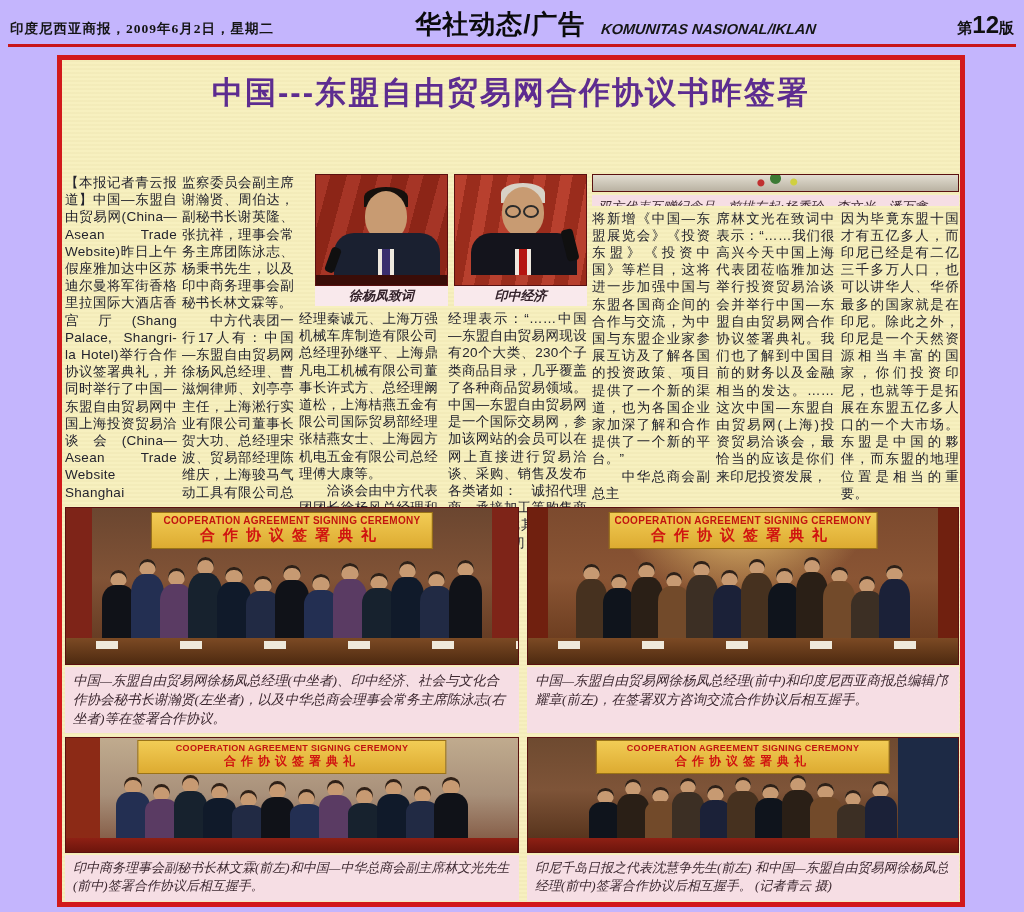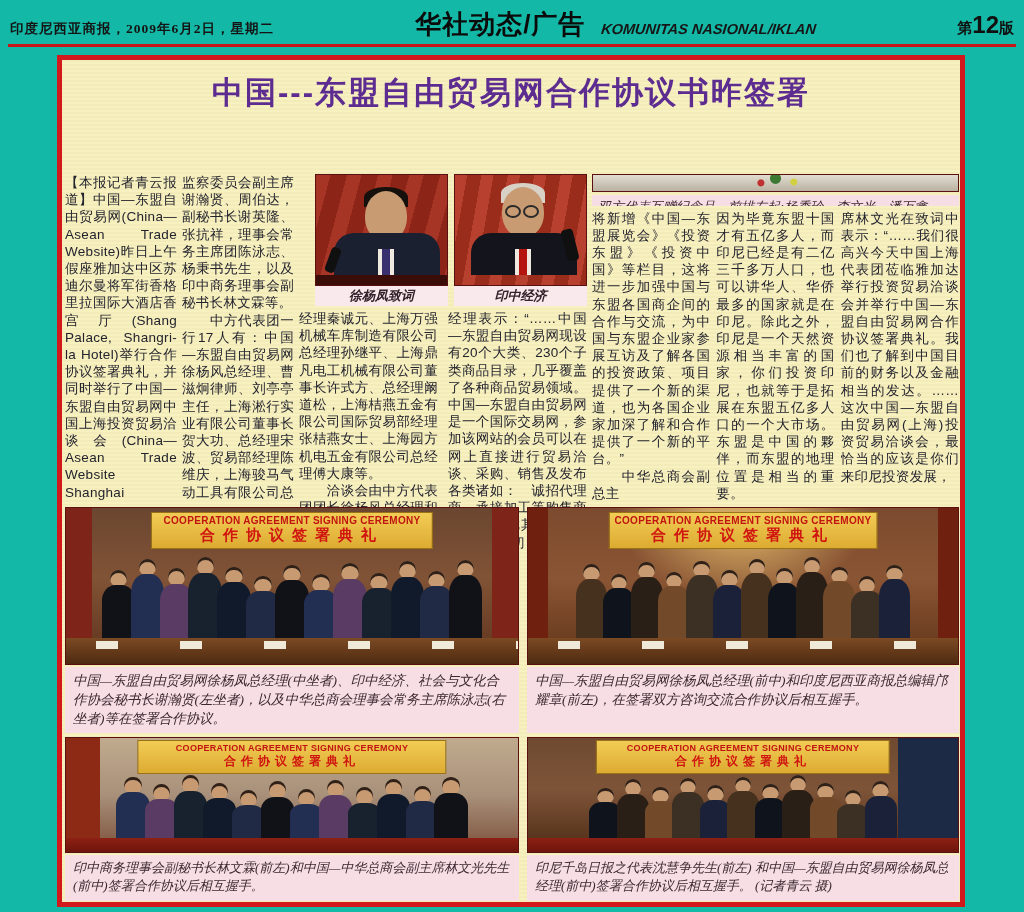--- a/index.html
+++ b/index.html
@@ -1,16 +1,16 @@
 <!DOCTYPE html>
 <html><head>
 <meta charset="utf-8">
 <style>
   html,body{margin:0;padding:0;background:#e8e6dd;}
-  .page{position:relative;width:1024px;height:912px;background:#14b8a6;overflow:hidden;
+  .page{position:relative;width:1024px;height:912px;background:#c4b5fd;overflow:hidden;
         font-family:"Liberation Sans","DejaVu Sans",sans-serif;}
 
   
   .masthead{position:absolute;top:4px;left:10px;right:10px;height:38px;
             display:flex;align-items:flex-end;justify-content:space-between;}
   .mh-left{font-family:"Liberation Serif","DejaVu Serif",serif;font-weight:bold;
            font-size:13.5px;color:#141414;padding-bottom:4px;letter-spacing:1px;}
   .mh-center{display:flex;align-items:flex-end;gap:16px;}
   .mh-cn{font-size:26px;font-weight:900;color:#0b0b0b;letter-spacing:1px;}
   .mh-latin{font-style:italic;font-weight:bold;font-size:14.5px;color:#161616;padding-bottom:5px;transform:skewX(-6deg);}
@@ -230,22 +230,22 @@
               <div class="person" style="height: 84%;">
                 <div class="p-body" style="background: rgb(27, 33, 56);"></div>
               </div>
             </div>
           <div class="gtable"></div>
         </div>
         <div class="gcap">双方代表互赠纪念品。前排左起:杨秀珍、李文光、潘万鑫、林文光、徐杨凤、郑年锦、周伯达。</div>
         <div class="righttext">
           <div class="txtcol">将新增《中国—东盟展览会》《投资东盟》《投资中国》等栏目，这将进一步加强中国与东盟各国商企间的合作与交流，为中国与东盟企业家参展互访及了解各国的投资政策、项目提供了一个新的渠道，也为各国企业家加深了解和合作提供了一个新的平台。”
 　　中华总商会副总主</div>
+          <div class="txtcol">席林文光在致词中表示：“……我们很高兴今天中国上海代表团莅临雅加达举行投资贸易洽谈会并举行中国—东盟自由贸易网合作协议签署典礼。我们也了解到中国目前的财务以及金融相当的发达。……这次中国—东盟自由贸易网(上海)投资贸易洽谈会，最恰当的应该是你们来印尼投资发展，</div>
           <div class="txtcol">因为毕竟东盟十国才有五亿多人，而印尼已经是有二亿三千多万人口，也可以讲华人、华侨最多的国家就是在印尼。除此之外，印尼是一个天然资源相当丰富的国家，你们投资印尼，也就等于是拓展在东盟五亿多人口的一个大市场。东盟是中国的夥伴，而东盟的地理位置是相当的重要。</div>
-          <div class="txtcol">席林文光在致词中表示：“……我们很高兴今天中国上海代表团莅临雅加达举行投资贸易洽谈会并举行中国—东盟自由贸易网合作协议签署典礼。我们也了解到中国目前的财务以及金融相当的发达。……这次中国—东盟自由贸易网(上海)投资贸易洽谈会，最恰当的应该是你们来印尼投资发展，</div>
         </div>
       </div>
     </div>
 
     <div class="photo-row row-mid">
       <div class="photo-block pb-l">
         <div class="bigphoto mid-left-bg">
           <div class="banner">
             <div class="b-en">COOPERATION AGREEMENT SIGNING CEREMONY</div>
             <div class="b-cn">合作协议签署典礼</div>

